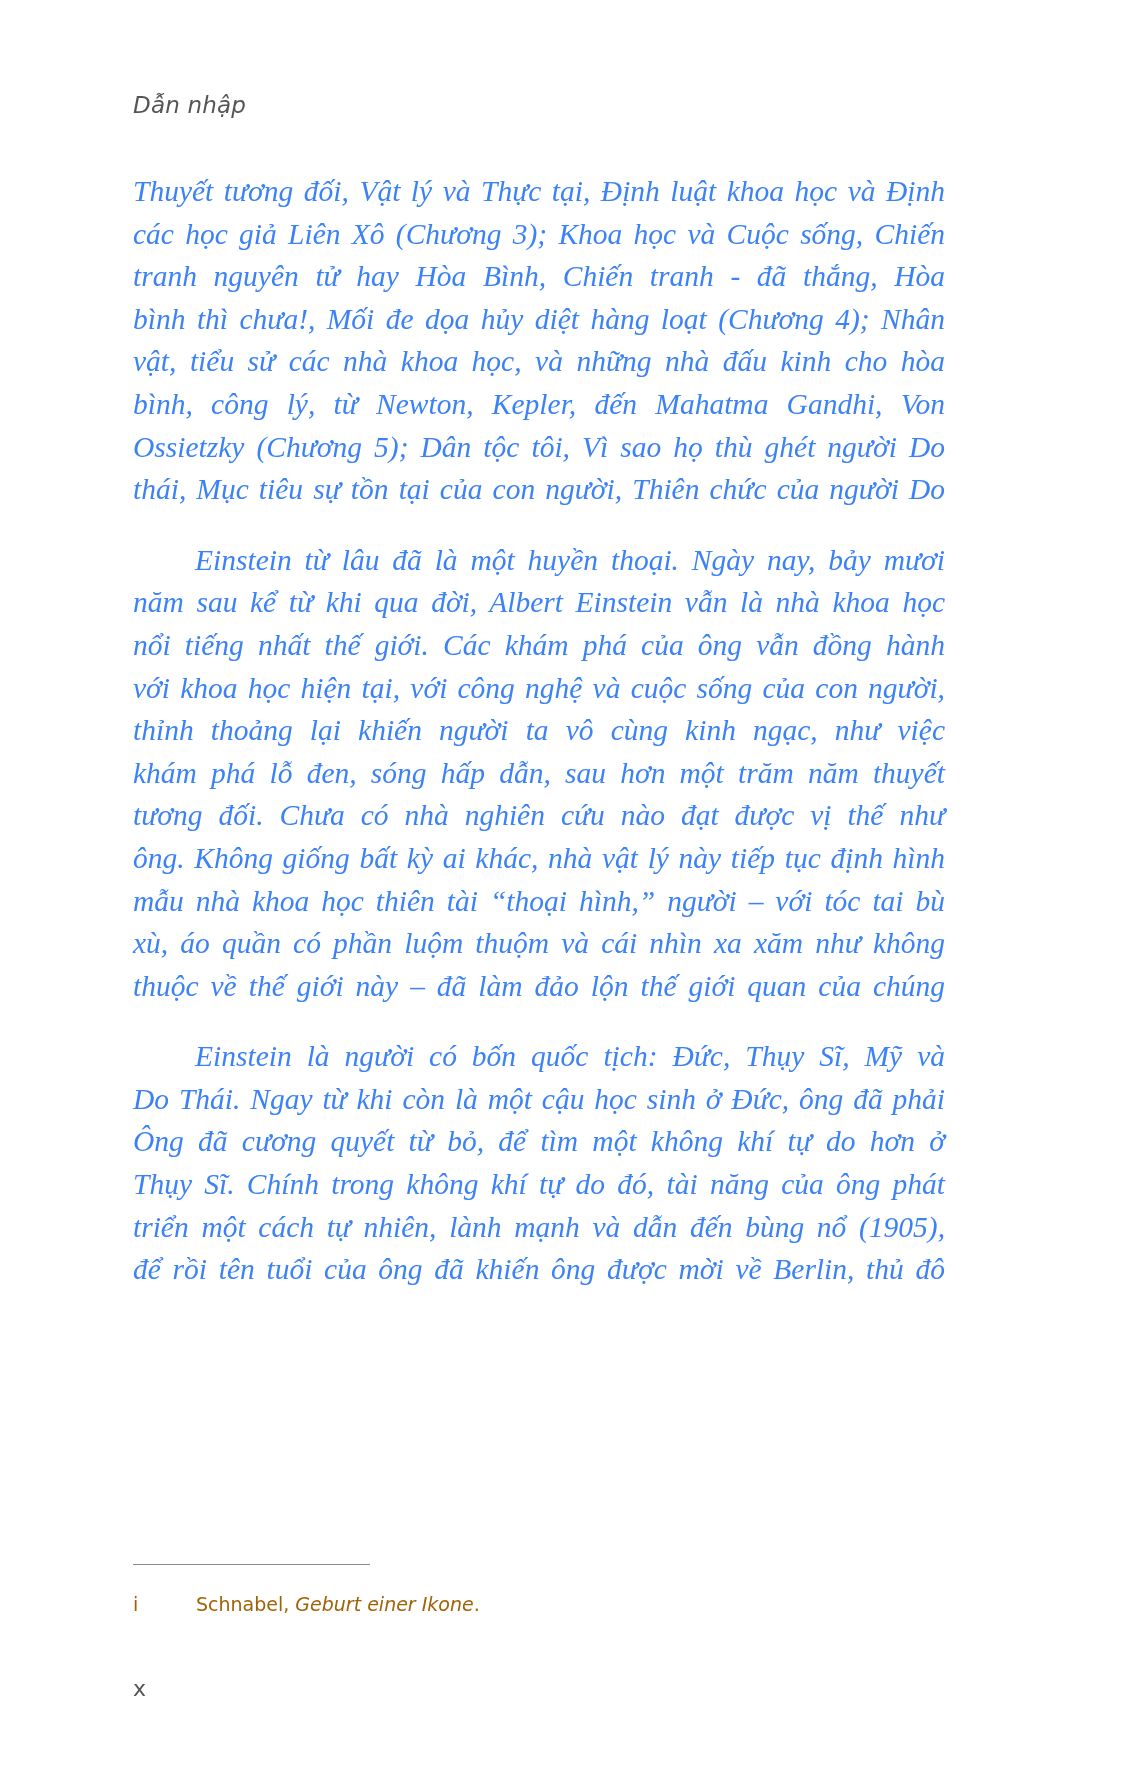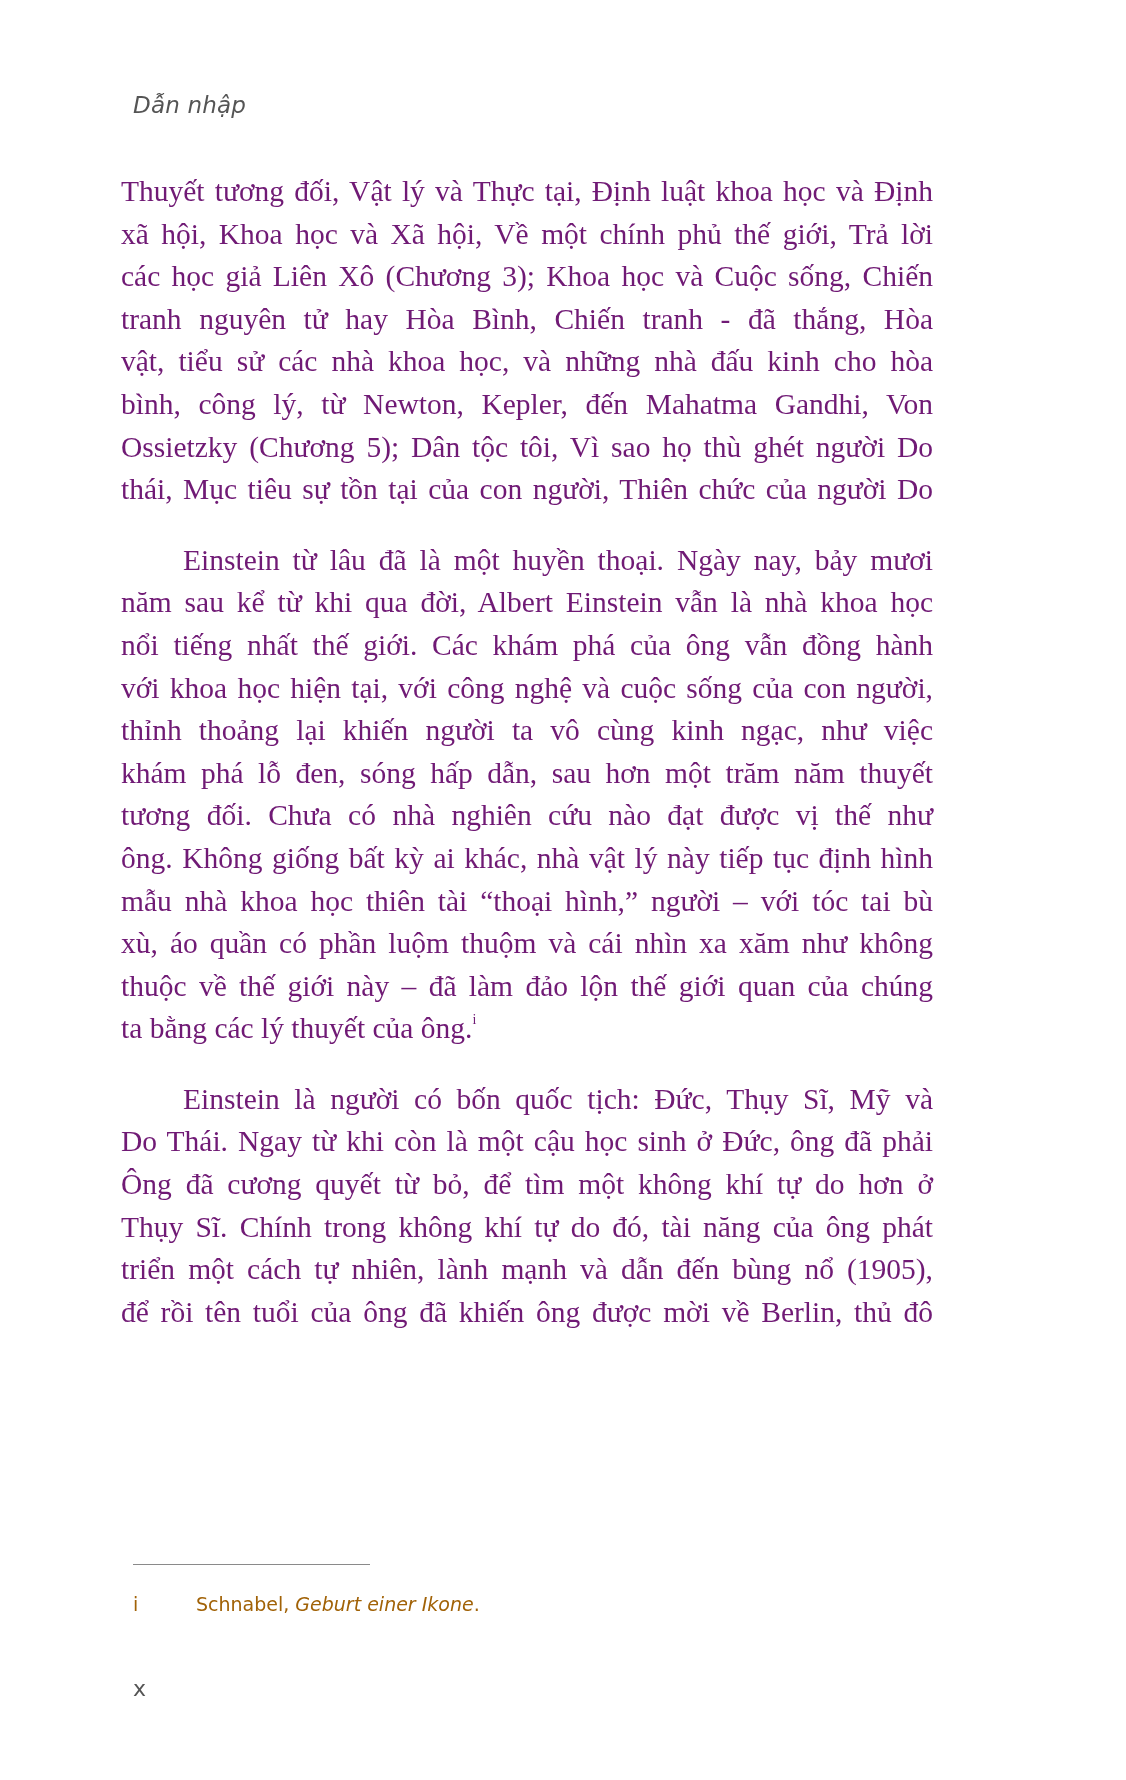--- a/index.html
+++ b/index.html
@@ -19,27 +19,28 @@
       top: 92px;
       font-family: "DejaVu Sans", sans-serif;
       font-style: italic;
       font-size: 23px;
       color: #555555;
       letter-spacing: 0.2px;
       text-align: center;
     }
     .body-text {
       position: absolute;
-      left: 121px;
+      left: 133px;
       top: 170px;
       width: 812px;
       font-family: "Liberation Serif", serif;
       font-size: 29.5px;
       line-height: 42.6px;
-      color: #701a75;
+      color: #3b82f6;
+      font-style: italic;
     }
     .para {
       margin: 0;
       text-align: justify;
       text-align-last: left;
     }
     .para + .para {
       margin-top: 28px;
       text-indent: 62px;
     }
@@ -94,41 +95,40 @@
     }
   </style>
 </head>
 <body>
 
 <div class="running-head">Dẫn nhập</div>
 
 <div class="body-text">
   <p class="para">
     <span class="line">Thuyết tương đối, Vật lý và Thực tại, Định luật khoa học và Định</span>
-    <span class="line">xã hội, Khoa học và Xã hội, Về một chính phủ thế giới, Trả lời</span>
     <span class="line">các học giả Liên Xô (Chương 3); Khoa học và Cuộc sống, Chiến</span>
     <span class="line">tranh nguyên tử hay Hòa Bình, Chiến tranh - đã thắng, Hòa</span>
+    <span class="line">bình thì chưa!, Mối đe dọa hủy diệt hàng loạt (Chương 4); Nhân</span>
     <span class="line">vật, tiểu sử các nhà khoa học, và những nhà đấu kinh cho hòa</span>
     <span class="line">bình, công lý, từ Newton, Kepler,  đến Mahatma Gandhi, Von</span>
     <span class="line">Ossietzky (Chương 5); Dân tộc tôi, Vì sao họ thù ghét người Do</span>
     <span class="line">thái, Mục tiêu sự tồn tại của con người, Thiên chức của người Do</span>
   </p>
   <p class="para">
     <span class="line first-indent">Einstein từ lâu đã là một huyền thoại. Ngày nay, bảy mươi</span>
     <span class="line">năm sau kể từ khi qua đời, Albert Einstein vẫn là nhà khoa học</span>
     <span class="line">nổi tiếng nhất thế giới. Các khám phá của ông vẫn đồng hành</span>
     <span class="line">với khoa học hiện tại, với công nghệ và cuộc sống của con người,</span>
     <span class="line">thỉnh thoảng lại khiến người ta vô cùng kinh ngạc, như việc</span>
     <span class="line">khám phá lỗ đen, sóng hấp dẫn, sau hơn một trăm năm thuyết</span>
     <span class="line">tương đối. Chưa có nhà nghiên cứu nào đạt được vị thế như</span>
     <span class="line">ông. Không giống bất kỳ ai khác, nhà vật lý này tiếp tục định hình</span>
     <span class="line">mẫu nhà khoa học thiên tài “thoại hình,” người – với tóc tai bù</span>
     <span class="line">xù, áo quần có phần luộm thuộm và cái nhìn xa xăm như không</span>
     <span class="line">thuộc về thế giới này – đã làm đảo lộn thế giới quan của chúng</span>
-    <span class="line last"><span>ta bằng các lý thuyết của ông.</span><sup class="fn-ref">i</sup></span>
   </p>
   <p class="para">
     <span class="line first-indent">Einstein là người có bốn quốc tịch: Đức, Thụy Sĩ, Mỹ và</span>
     <span class="line">Do Thái. Ngay từ khi còn là một cậu học sinh ở Đức, ông đã phải</span>
     <span class="line">Ông đã cương quyết từ bỏ, để tìm một không khí tự do hơn ở</span>
     <span class="line">Thụy Sĩ. Chính trong không khí tự do đó, tài năng của ông phát</span>
     <span class="line">triển một cách tự nhiên, lành mạnh và dẫn đến bùng nổ (1905),</span>
     <span class="line">để rồi tên tuổi của ông đã khiến ông được mời về Berlin, thủ đô</span>
   </p>
 </div>

